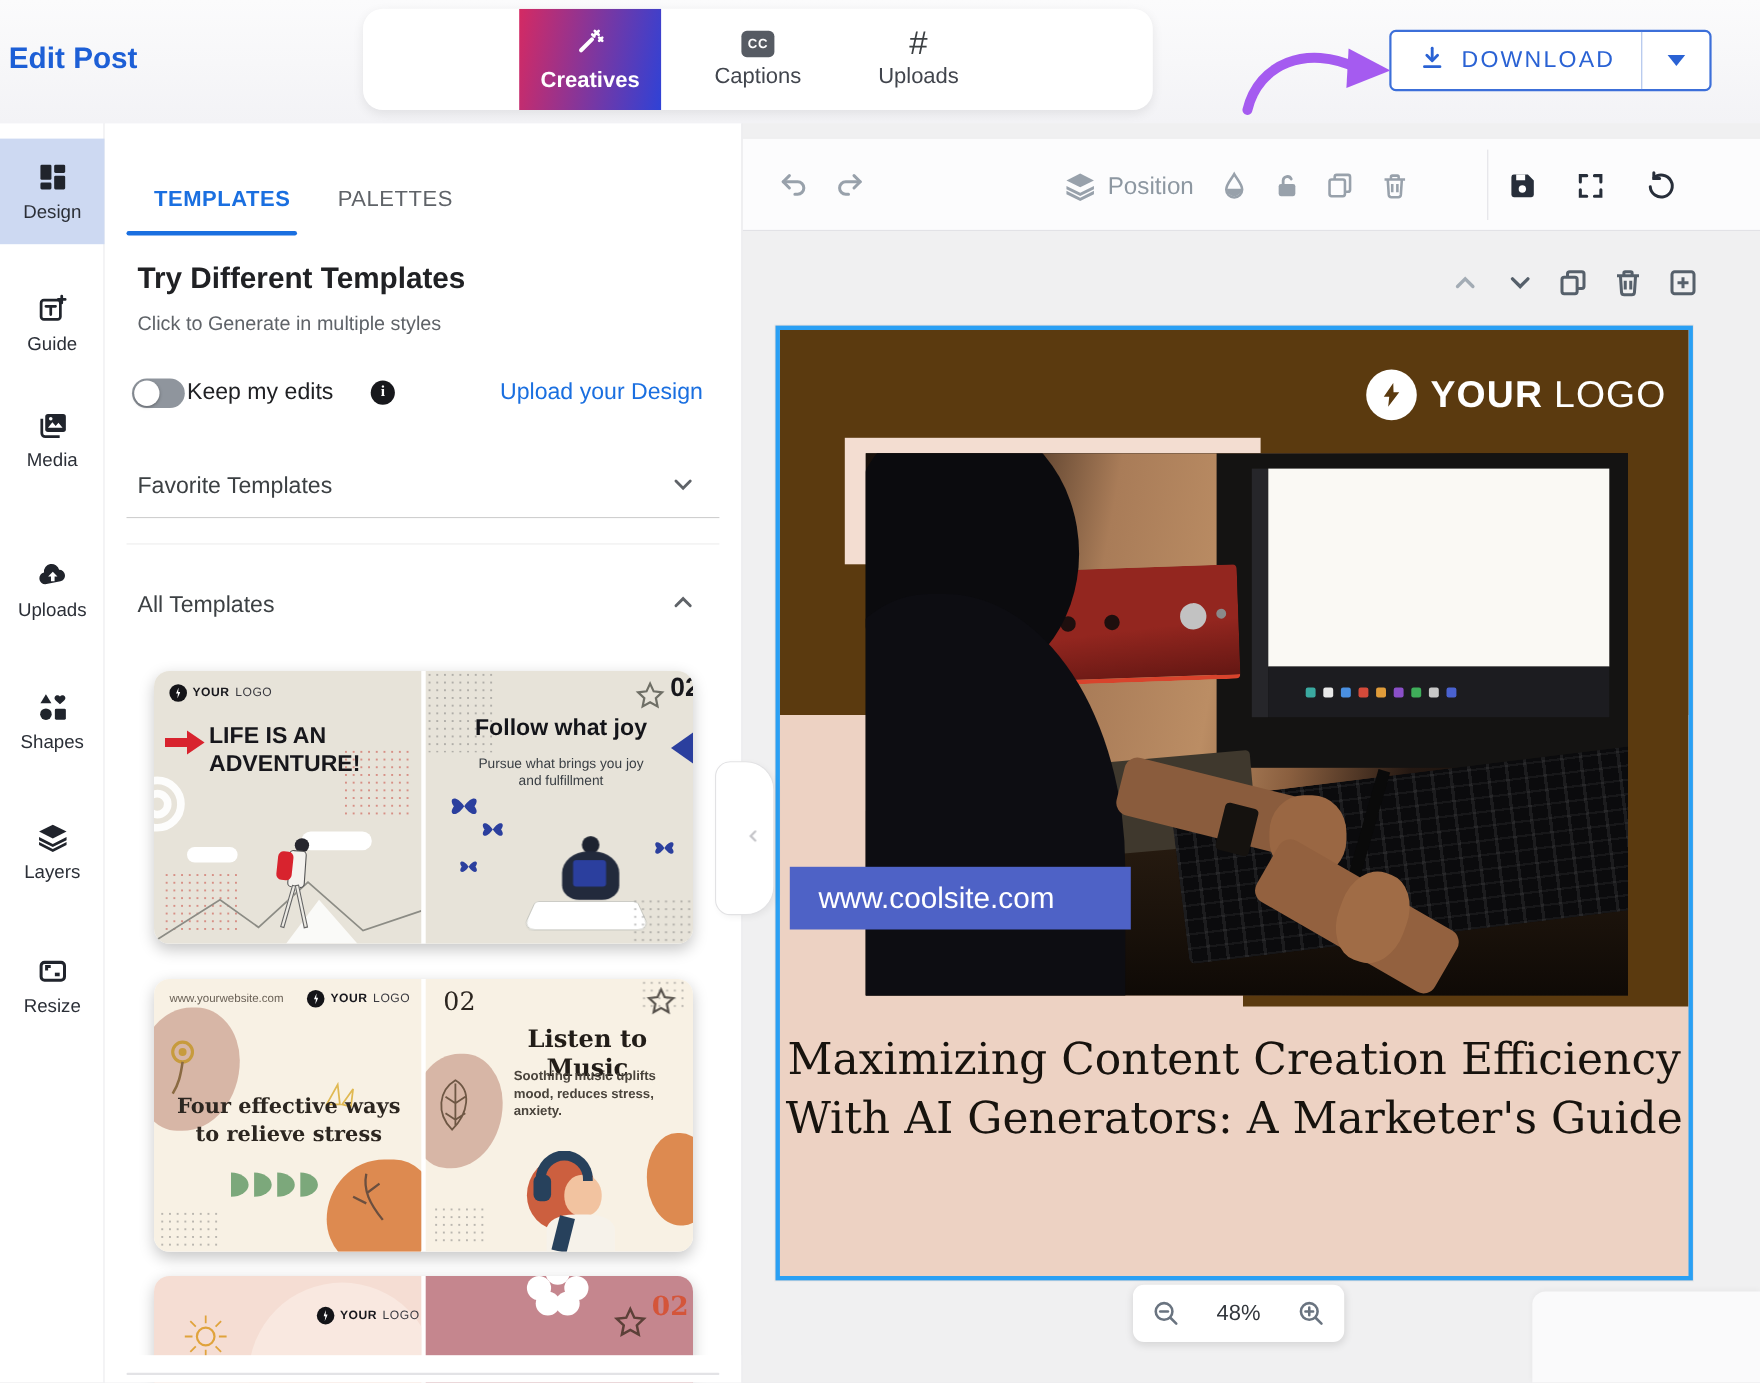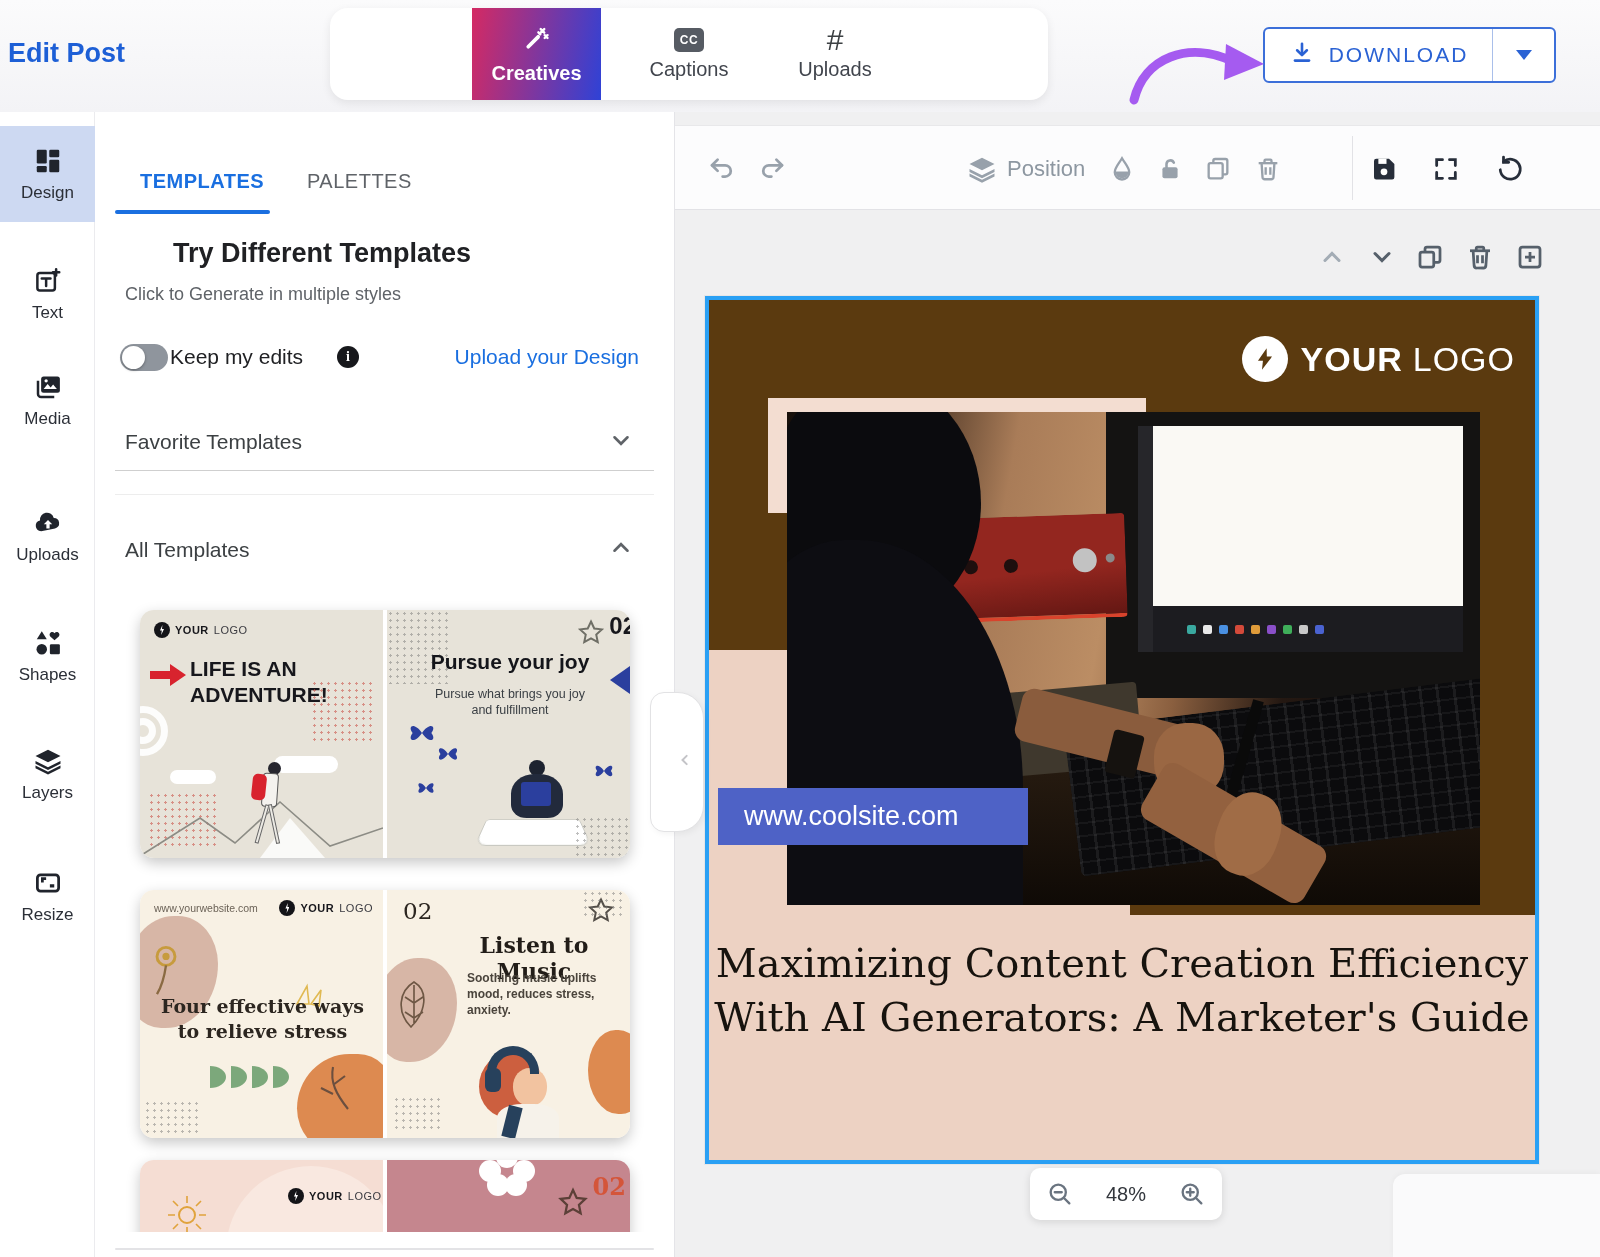--- a/index.html
+++ b/index.html
@@ -40,21 +40,21 @@
   .rail-item.active{background:#cdd9f2;}
   .rail-item svg{display:block;}
 
   
   .panel{position:absolute;left:95px;top:112px;width:580px;height:1145px;background:#fff;
          border-right:1px solid #e4e4e8;overflow:hidden;z-index:5;}
   .ptab{position:absolute;top:58px;font-size:20px;font-weight:600;letter-spacing:.5px;cursor:pointer;}
   .ptab.templates{left:45px;color:#1a6fe0;}
   .ptab.palettes{left:212px;color:#5f6368;font-weight:500;}
   .ptab-underline{position:absolute;left:20px;top:98px;width:155px;height:4px;background:#1a6fe0;border-radius:2px;}
-  .p-title{position:absolute;left:30px;top:126px;font-size:27px;font-weight:600;color:#202124;margin-left:48px;}
+  .p-title{position:absolute;left:30px;top:126px;font-size:27px;font-weight:600;color:#202124;}
   .p-sub{position:absolute;left:30px;top:172px;font-size:18px;color:#5f6368;}
   .toggle{position:absolute;left:25px;top:232px;width:48px;height:27px;background:#8f959d;border-radius:14px;cursor:pointer;}
   .toggle .knob{position:absolute;left:2px;top:2px;width:23px;height:23px;background:#fff;border-radius:50%;
                 box-shadow:0 1px 3px rgba(0,0,0,.35);}
   .keep-label{position:absolute;left:75px;top:233px;font-size:21px;color:#202124;}
   .info-dot{position:absolute;left:242px;top:234px;width:22px;height:22px;background:#17181c;border-radius:50%;
             color:#fff;font-size:14px;font-weight:700;display:flex;align-items:center;justify-content:center;
             font-family:"Liberation Serif",serif;cursor:pointer;}
   .upload-link{position:absolute;right:35px;top:233px;font-size:21px;color:#1a6fe0;cursor:pointer;}
   .sec-row{position:absolute;left:30px;right:40px;height:36px;display:flex;align-items:center;
@@ -264,21 +264,21 @@
       <span class="rlbl">Design</span>
     </div>
     <div class="rail-item" style="top:134px;">
       <span>
         <svg width="30" height="30" viewBox="0 0 24 24" fill="none" stroke="#20242c" stroke-width="2" stroke-linecap="round">
           <rect x="3.5" y="5.5" width="14" height="14" rx="2"></rect>
           <path d="M7 10 h7 M10.5 10 V16"></path>
             <path d="M18.5 2.5 v5 M16 5 h5"></path>
         </svg>
       </span>
-      <span class="rlbl">Text</span>
+      <span class="rlbl">Guide</span>
     </div>
     <div class="rail-item" style="top:240px;">
       <span>
         <svg width="30" height="30" viewBox="0 0 24 24">
           <path d="M4 7 v10.5 a2.5 2.5 0 0 0 2.5 2.5 H17" fill="none" stroke="#20242c" stroke-width="2"></path>
           <rect x="6.5" y="3.5" width="15" height="13" rx="2" fill="#20242c"></rect>
           <path d="M8.5 13.5 l3.2-4 2.4 2.8 2-2.4 3 3.6z" fill="#fff"></path>
           <circle cx="10.5" cy="7" r="1.3" fill="#fff"></circle>
         </svg>
       </span>
@@ -392,21 +392,21 @@
         </div>
       </div>
       <div class="thalf">
         <div class="dots gray" style="left:0;top:0;width:64px;height:74px;"></div>
         <span class="c1r-num">02</span>
         <span class="c1r-star">
           <svg width="30" height="30" viewBox="0 0 24 24" fill="none" stroke="currentColor" stroke-width="1.6">
             <path d="M12 2.8 l2.6 5.6 6.1.7 -4.5 4.2 1.2 6 -5.4-3 -5.4 3 1.2-6 L3.3 9.1 l6.1-.7 z"></path>
           </svg>
         </span>
-        <div class="c1r-head">Pursue your joy</div>
+        <div class="c1r-head">Follow what joy</div>
         <div class="c1r-body">Pursue what brings you joy and fulfillment</div>
         <span class="c1r-tri"></span>
         <span class="bfly" style="left:18px;top:108px;">
           <svg width="34" height="30" viewBox="0 0 24 24" fill="#2b3f9e">
               <path d="M12 12 C6 3 0 6 4.5 12 C0 18 6 21 12 12 Z M12 12 C18 3 24 6 19.5 12 C24 18 18 21 12 12 Z"></path>
             </svg>
         </span>
         <span class="bfly" style="left:48px;top:132px;">
           <svg width="26" height="24" viewBox="0 0 24 24" fill="#2b3f9e">
               <path d="M12 12 C6 3 0 6 4.5 12 C0 18 6 21 12 12 Z M12 12 C18 3 24 6 19.5 12 C24 18 18 21 12 12 Z"></path>

